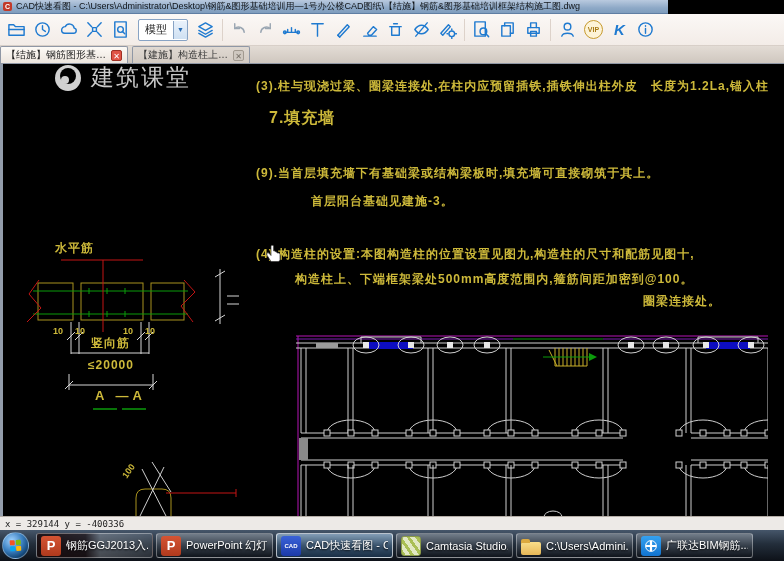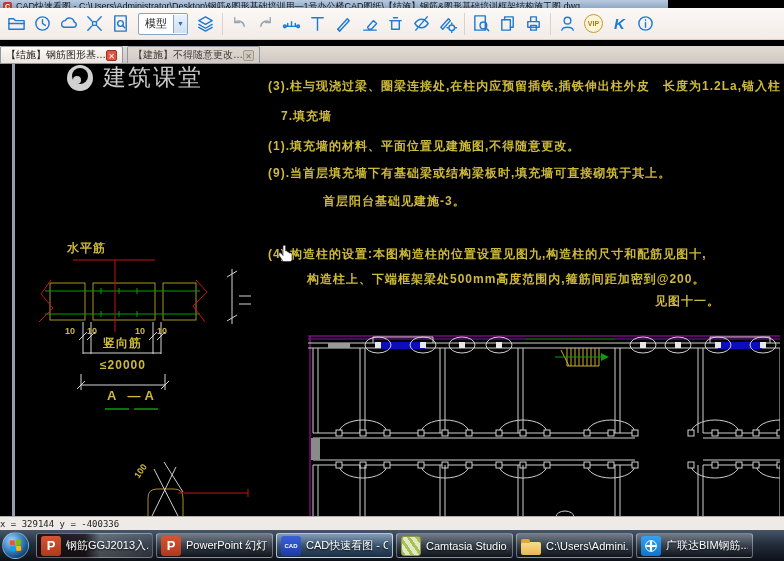--- a/index.html
+++ b/index.html
@@ -10,64 +10,64 @@
   
   #titlebar{left:0;top:0;width:668px;height:14px;
     background:linear-gradient(#b9cadf,#8ea9c7 60%,#7e9cbd);
     display:flex;align-items:center;gap:4px;padding-left:3px;box-sizing:border-box;
     border-bottom:1px solid #5f7ea3;}
   #appicon{width:9px;height:9px;border-radius:2px;background:#c23a2a;
     color:#fff;font-size:7px;line-height:9px;text-align:center;font-weight:bold;flex:0 0 auto;}
   #titletext{font-size:9px;color:#101418;white-space:nowrap;overflow:hidden;}
 
   
-  #toolbar{left:0;top:8px;width:784px;height:32px;
+  #toolbar{left:0;top:14px;width:784px;height:32px;
     background:linear-gradient(#fbf8f6,#f3ece7);
     border-bottom:1px solid #d8cfc8;
     display:flex;align-items:center;gap:1px;padding-left:4px;box-sizing:border-box;}
   .tbtn{width:25px;height:25px;border-radius:3px;display:flex;align-items:center;justify-content:center;flex:0 0 auto;}
   .tbtn svg{width:19px;height:19px;stroke:#1f7ad0;fill:none;stroke-width:1.5;
     stroke-linecap:round;stroke-linejoin:round;}
   .tbtn.gray svg{stroke:#9aa6b2;}
   .sep{width:1px;height:22px;background:#ddd2ca;margin:0 3px;flex:0 0 auto;}
   #model-dd{height:20px;border:1px solid #88a3c4;background:#fff;display:flex;align-items:center;
     border-radius:2px;margin:0 4px;flex:0 0 auto;}
   #model-dd .lbl{font-size:11px;padding:0 6px;color:#222;}
   #model-dd .caret{width:13px;height:18px;background:linear-gradient(#eaf2fb,#cfe0f2);
     border-left:1px solid #88a3c4;color:#2a6db5;font-size:7px;line-height:18px;text-align:center;}
   .viptxt{font-size:7px;font-weight:bold;color:#a87b16;border:1.5px solid #c79a2e;border-radius:50%;
     width:17px;height:17px;line-height:17px;text-align:center;background:#fdf3d7;}
   .ktxt{font-size:15px;font-weight:bold;color:#1f7ad0;font-style:italic;}
 
   
   #tabbar{left:0;top:46px;width:784px;height:18px;background:linear-gradient(#e3dcd5,#cfc7bf);
     border-bottom:1px solid #8f97a5;display:flex;align-items:flex-end;box-sizing:border-box;}
-  .tab{height:17px;display:flex;align-items:center;padding:0 5px;box-sizing:border-box;
+  .tab{height:17px;display:flex;align-items:center;gap:5px;padding:0 5px;box-sizing:border-box;
     border:1px solid #8f97a5;border-bottom:none;font-size:10px;color:#1a1a1a;
     background:linear-gradient(#fdfaf6,#ece5de);max-width:170px;border-radius:2px 2px 0 0;}
   .tab.inactive{background:linear-gradient(#e0d9d2,#d2cac2);color:#3a3a3a;margin-left:4px;}
   .tab .lab{white-space:nowrap;overflow:hidden;max-width:140px;}
   .cbox{width:11px;height:11px;border-radius:2px;font-size:8px;line-height:11px;text-align:center;flex:0 0 auto;}
   .cbox.red{background:#e05345;color:#fff;border:1px solid #a03024;box-sizing:border-box;}
   .cbox.gry{background:#cfc8c0;color:#766f66;border:1px solid #a29a90;box-sizing:border-box;}
 
   
-  #canvas{left:12px;top:64px;width:768px;height:452px;background:#000;overflow:hidden;
+  #canvas{left:0;top:64px;width:768px;height:452px;background:#000;overflow:hidden;
     border-left:3px solid #939dab;box-sizing:border-box;}
   .cadtext{position:absolute;color:#cdb93a;font-size:12px;font-weight:600;
     letter-spacing:1px;white-space:nowrap;}
-  .cadhead{font-size:12px;}
+  .cadhead{font-size:16px;}
   .cadsmall{font-size:9px;letter-spacing:0;}
   #watermark{position:absolute;left:50px;top:-2px;display:flex;align-items:center;gap:8px;opacity:.92;}
   #wm-text{font-size:23px;color:#dcdcdc;letter-spacing:2px;}
 
   
   #statusbar{left:0;top:516px;width:784px;height:14px;background:#edeae7;
     border-top:1px solid #b5aea7;display:flex;align-items:center;box-sizing:border-box;}
-  #coords{font-family:"DejaVu Sans Mono","Liberation Mono",monospace;font-size:9px;color:#222;}
+  #coords{font-family:"DejaVu Sans Mono","Liberation Mono",monospace;font-size:9px;color:#222;padding-left:5px;}
 
   
   #taskbar{left:0;top:530px;width:784px;height:31px;
     background:linear-gradient(#46566a,#232e3b 45%,#0d1118);
     display:flex;align-items:center;gap:3px;padding-left:2px;box-sizing:border-box;}
   #startorb{width:27px;height:27px;border-radius:50%;flex:0 0 auto;position:relative;
     background:radial-gradient(circle at 35% 30%,#9fd2ff,#3a7fc0 45%,#0b3a66 80%,#06233f);
     border:1px solid rgba(255,255,255,.35);box-sizing:border-box;margin-right:4px;}
   .flag{position:absolute;left:7px;top:7px;width:12px;height:12px;display:grid;
     grid-template-columns:5px 5px;grid-template-rows:5px 5px;gap:1px;transform:rotate(-4deg);}
@@ -239,21 +239,21 @@
         </svg>
       </span>
   </div>
 
   <div id="tabbar" class="abs">
     <div class="tab">
       <span class="lab">【结施】钢筋图形基…</span>
       <span class="cbox red">✕</span>
     </div>
     <div class="tab inactive">
-      <span class="lab">【建施】不得随意更改…</span>
+      <span class="lab">【建施】构造柱上…</span>
       <span class="cbox gry">✕</span>
     </div>
   </div>
 
   <div id="canvas" class="abs">
 
     <svg class="abs" width="784" height="452" style="left:0;top:0">
 
       <g stroke="#a8921e" fill="none">
         <rect x="35" y="219" width="35" height="37"></rect>
@@ -487,26 +487,25 @@
         <circle cx="15" cy="15" r="13" fill="#e3e3e3"></circle>
         <circle cx="15" cy="13" r="8" fill="#000"></circle>
         <circle cx="12" cy="17" r="4" fill="#e3e3e3"></circle>
       </svg>
       <span id="wm-text">建筑课堂</span>
     </div>
 
     <div class="cadtext" style="left:253px;top:14px">(3).柱与现浇过梁、圈梁连接处,在柱内应预留插铁,插铁伸出柱外皮</div>
     <div class="cadtext" style="left:648px;top:14px">长度为1.2La,锚入柱内长度为La</div>
     <div class="cadtext cadhead" style="left:266px;top:44px">7.填充墙</div>
-    <div class="cadtext" style="left:253px;top:74px">(1).填充墙的材料、平面位置见建施图,不得随意更改。</div>
     <div class="cadtext" style="left:253px;top:101px">(9).当首层填充墙下有基础梁或结构梁板时,填充墙可直接砌筑于其上。</div>
     <div class="cadtext" style="left:308px;top:129px">首层阳台基础见建施-3。</div>
     <div class="cadtext" style="left:253px;top:182px">(4).构造柱的设置:本图构造柱的位置设置见图九,构造柱的尺寸和配筋见图十,</div>
-    <div class="cadtext" style="left:292px;top:207px">构造柱上、下端框架梁处500mm高度范围内,箍筋间距加密到@200。</div>
-    <div class="cadtext" style="left:640px;top:229px">见图十一。</div>
+    <div class="cadtext" style="left:292px;top:207px">构造柱上、下端框架梁处500mm高度范围内,箍筋间距加密到@100。</div>
+    <div class="cadtext" style="left:640px;top:229px">圈梁连接处。</div>
 
     <div class="cadtext" style="left:52px;top:176px">水平筋</div>
     <div class="cadtext" style="left:88px;top:271px">竖向筋</div>
     <div class="cadtext" style="left:85px;top:294px">≤20000</div>
     <div class="cadtext" style="left:92px;top:324px;font-size:13px;letter-spacing:4px">A —A</div>
     <div class="cadtext cadsmall" style="left:50px;top:262px">10</div>
     <div class="cadtext cadsmall" style="left:72px;top:262px">10</div>
     <div class="cadtext cadsmall" style="left:120px;top:262px">10</div>
     <div class="cadtext cadsmall" style="left:142px;top:262px">10</div>
     <div class="cadtext cadsmall" style="left:118px;top:402px;transform:rotate(-55deg)">100</div>

